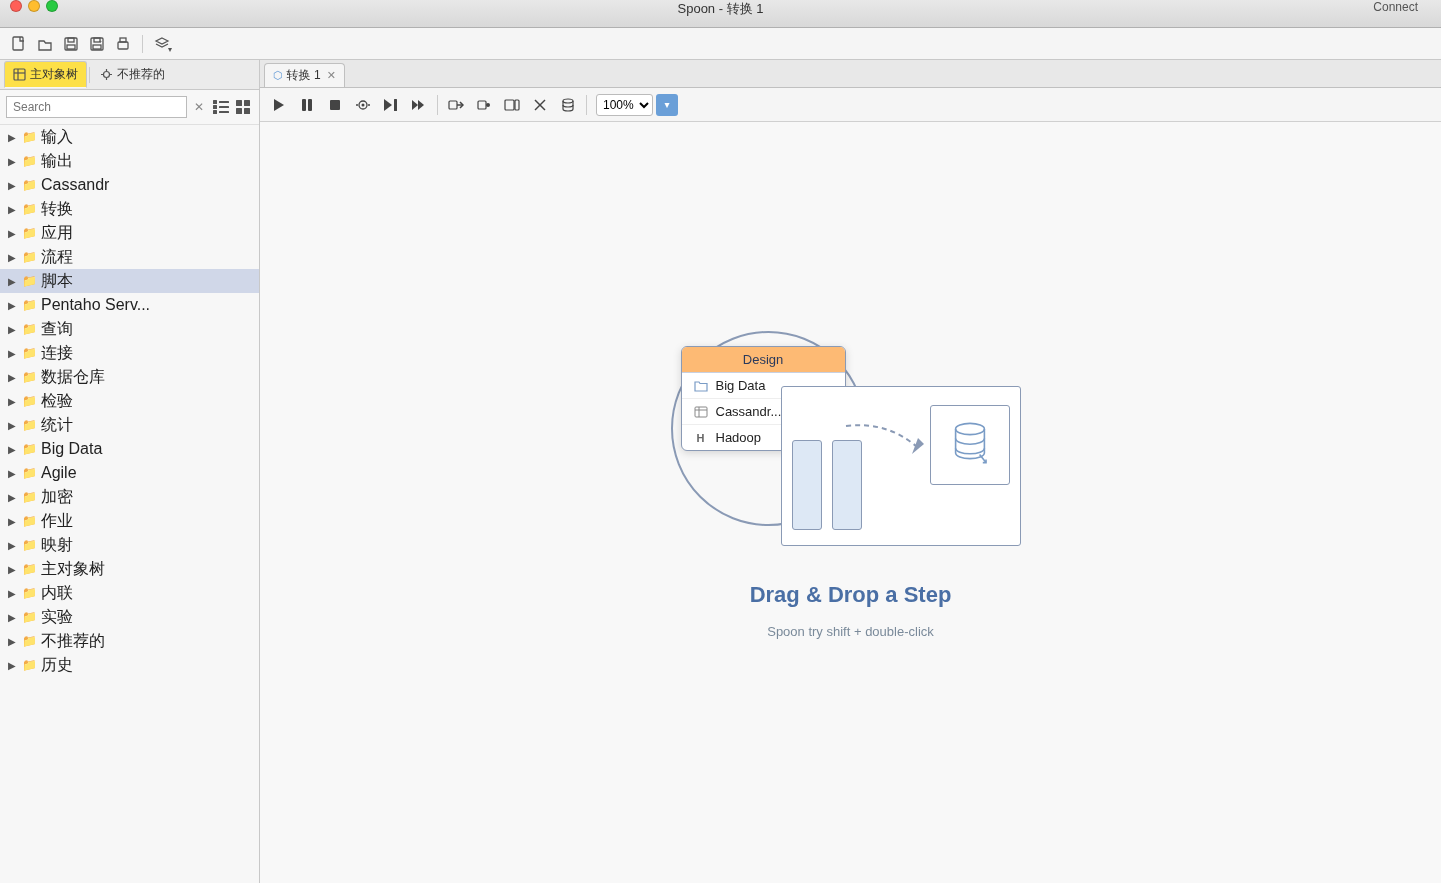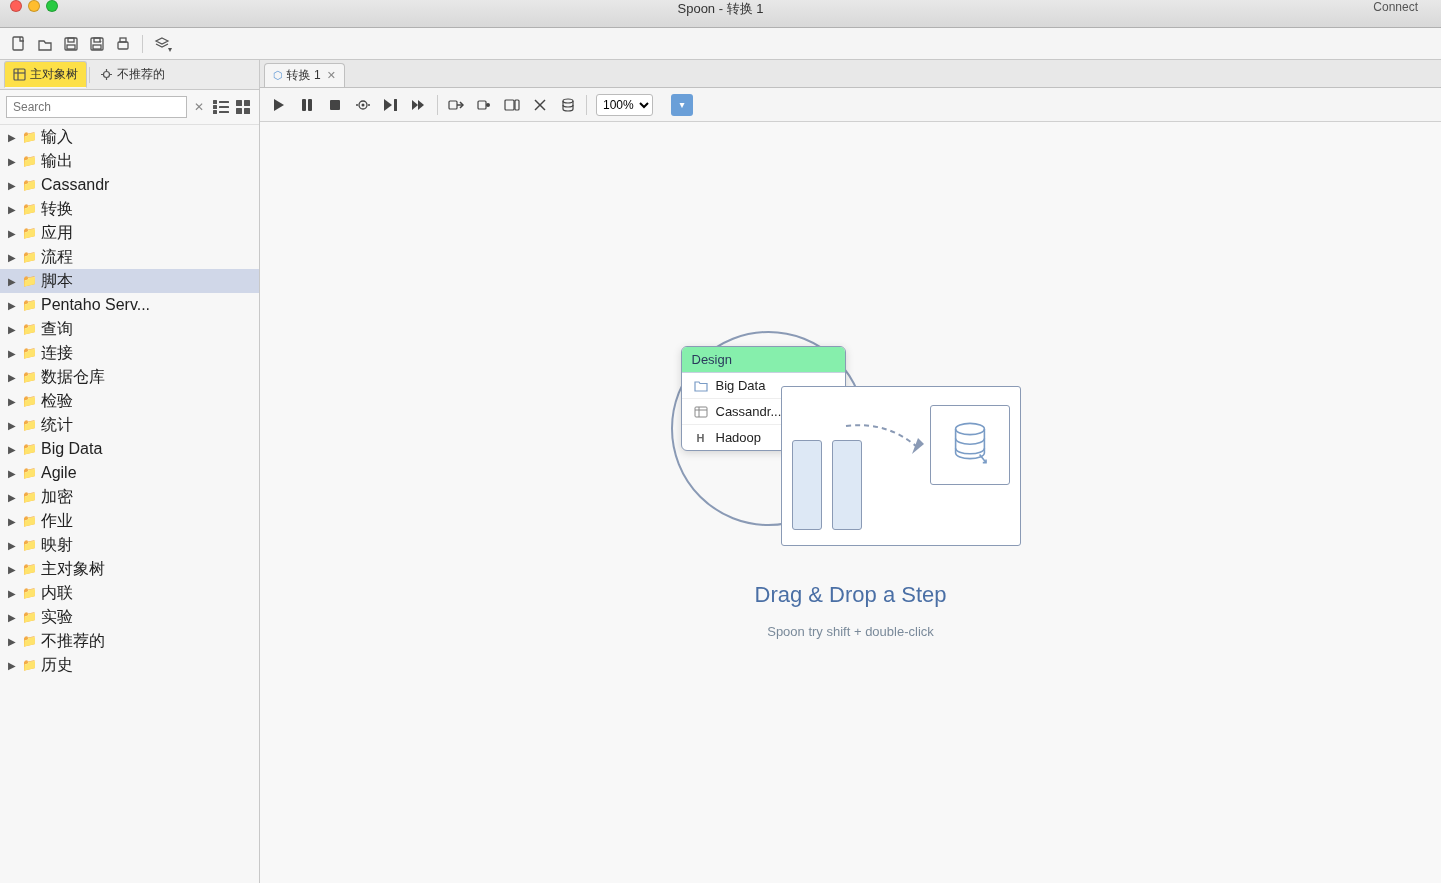--- a/index.html
+++ b/index.html
@@ -236,21 +236,21 @@
       color: #444;
       cursor: pointer;
       border-radius: 3px;
       border: none;
       background: none;
     }
     .action-separator { width: 1px; height: 20px; background: #ccc; margin: 0 3px; }
     .zoom-control {
       display: flex;
       align-items: center;
-      gap: 18px;
+      gap: 3px;
       margin-left: 4px;
     }
     .zoom-select {
       height: 22px;
       border: 1px solid #bbb;
       border-radius: 3px;
       background: white;
       font-size: 12px;
       padding: 0 2px;
     }
@@ -357,26 +357,27 @@
       left: 0;
       top: 10px;
       width: 165px;
       background: white;
       border: 1.5px solid #8a9ab5;
       border-radius: 6px;
       overflow: hidden;
       box-shadow: 0 2px 8px rgba(0,0,0,0.15);
     }
     .design-popup-header {
-      background: #86efac;
+      background: #fdba74;
       padding: 5px 10px;
       font-size: 13px;
       font-weight: 500;
       color: #2a3a5c;
       border-bottom: 1px solid #c8d0e0;
+      text-align: center;
     }
     .design-popup-item {
       display: flex;
       align-items: center;
       padding: 5px 10px;
       font-size: 13px;
       color: #222;
       gap: 6px;
       border-bottom: 1px solid #eee;
     }
@@ -386,21 +387,21 @@
       height: 14px;
       display: flex;
       align-items: center;
       justify-content: center;
       font-size: 11px;
     }
 
     .drag-drop-title {
       font-size: 22px;
       color: #4a6fa5;
-      font-weight: 400;
+      font-weight: 700;
     }
     .drag-drop-subtitle {
       font-size: 13px;
       color: #7a8a9a;
     }
 
     
     .circle-outline {
       position: absolute;
       left: -10px;

